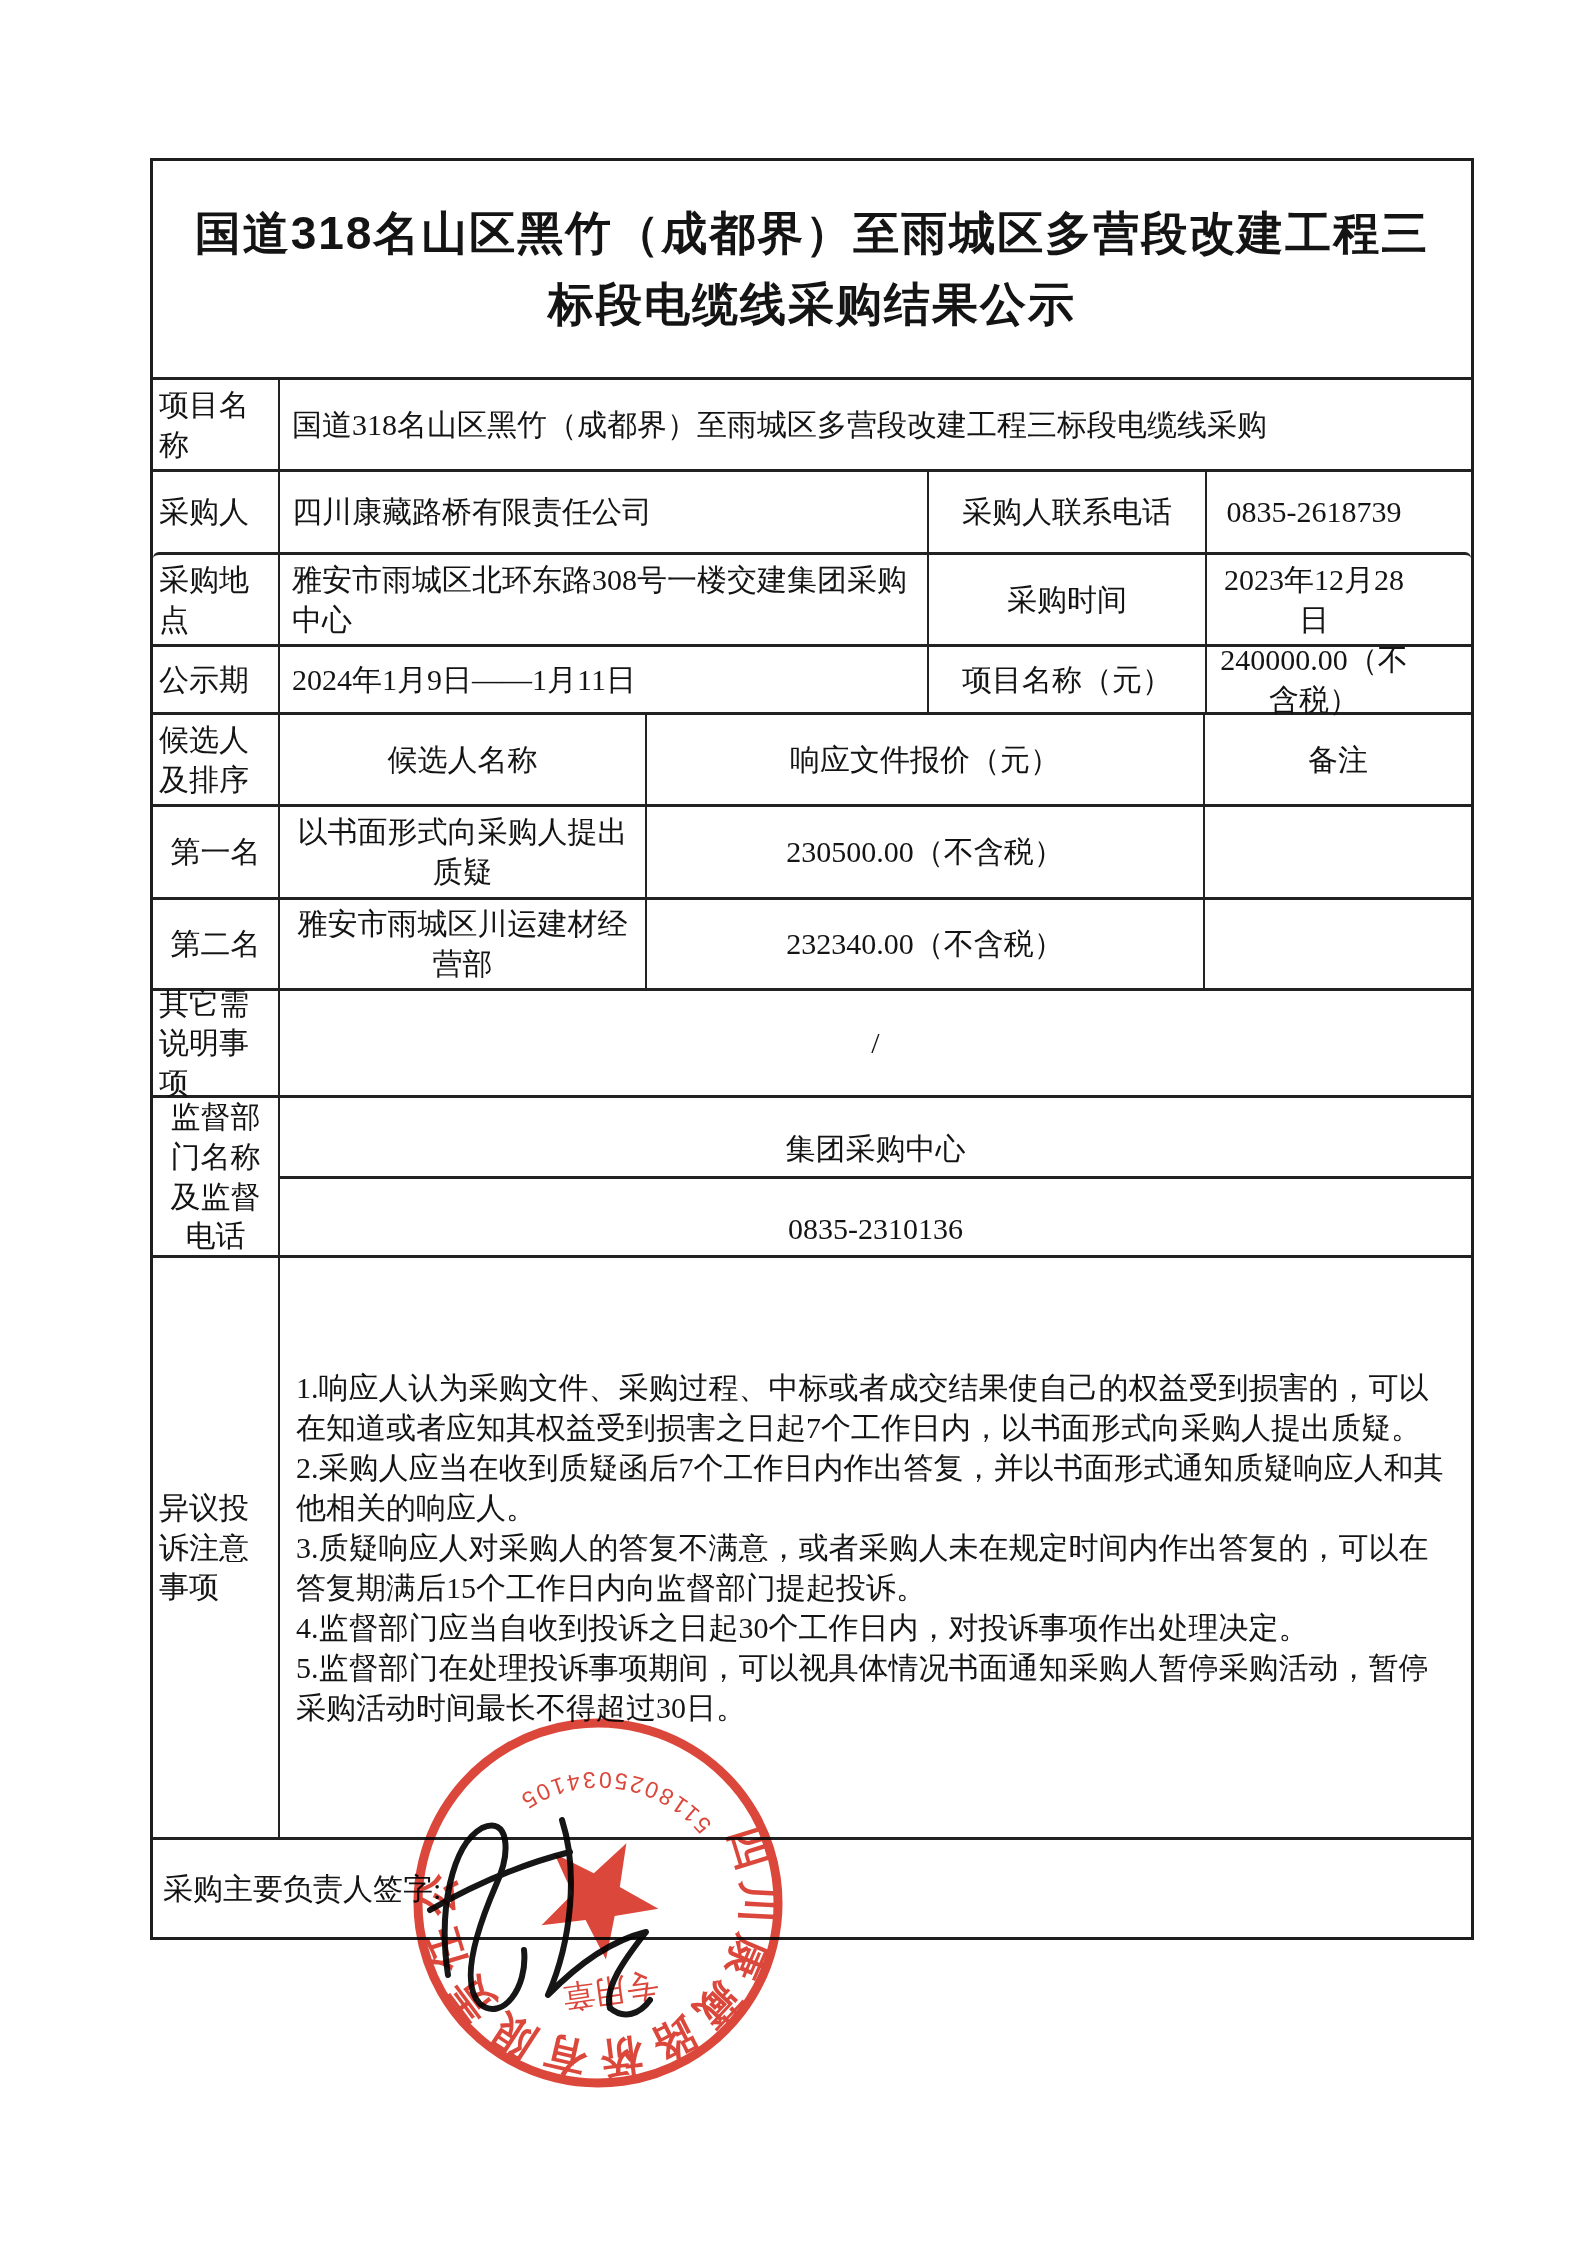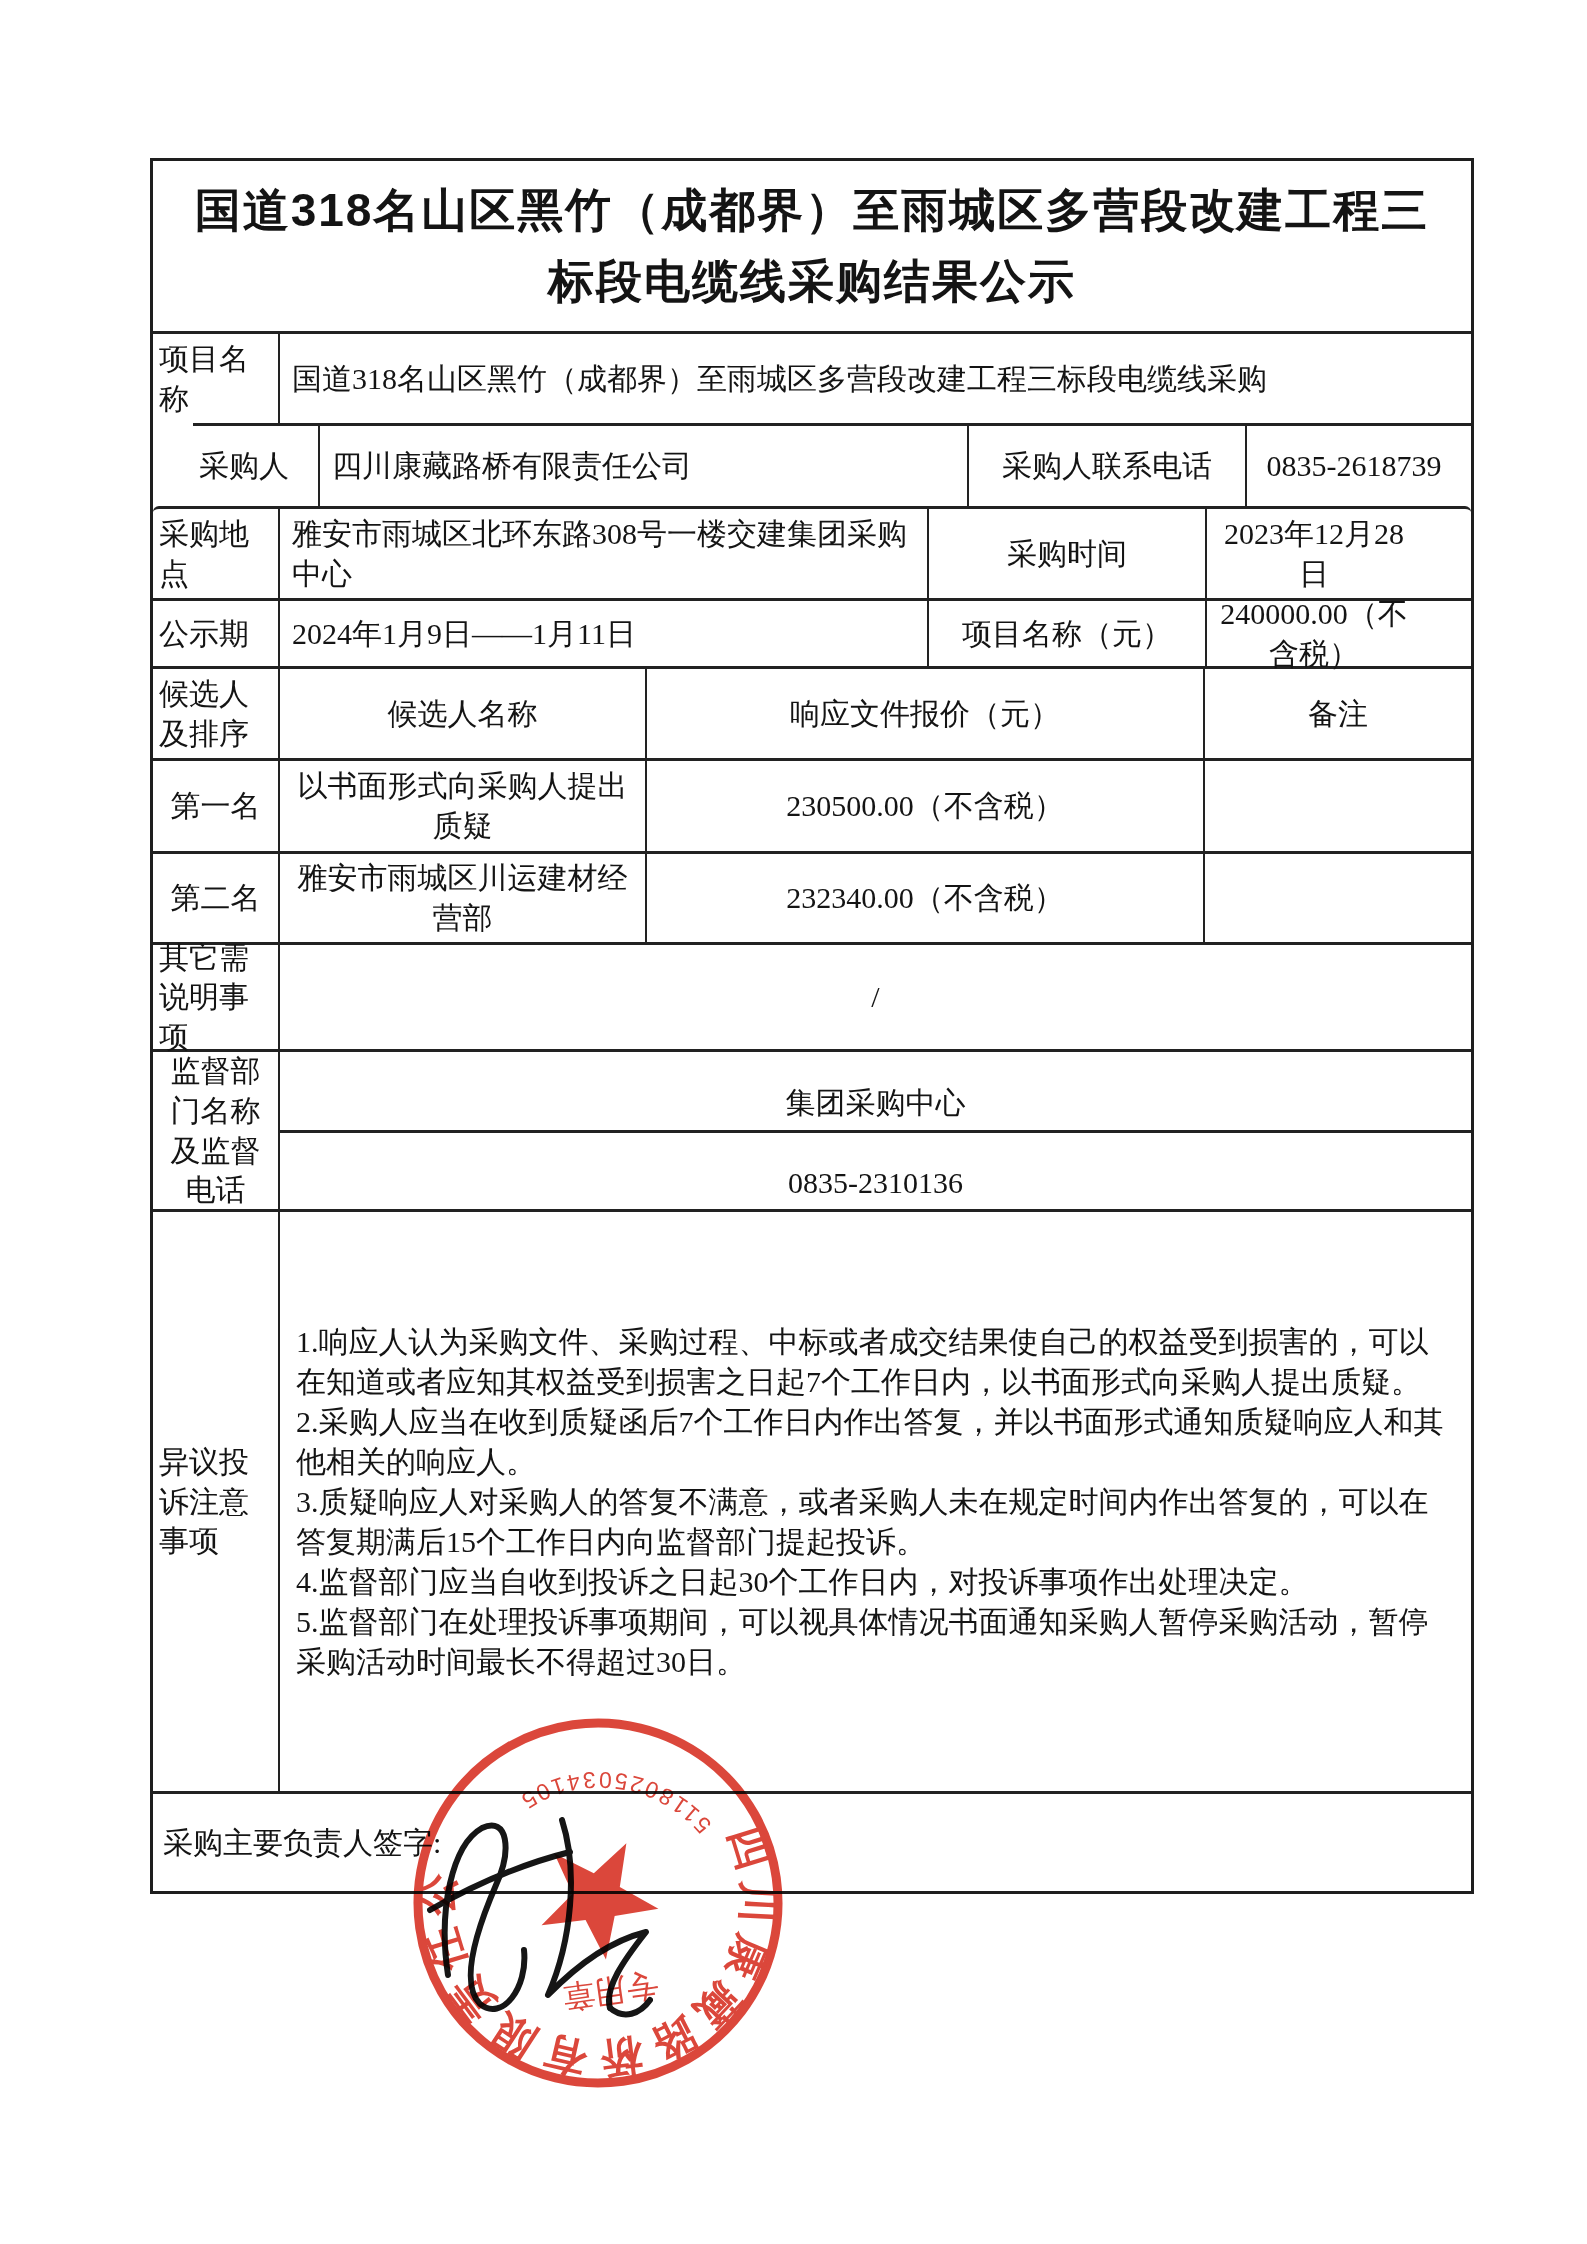--- a/index.html
+++ b/index.html
@@ -18,23 +18,23 @@
   .row { display:flex; border-top:3px solid #222; box-sizing:border-box; }
   .row:first-child { border-top:none; }
   .cell {
     display:flex; align-items:center; box-sizing:border-box;
     border-left:2px solid #222; flex-shrink:0;
     font-size:30px; line-height:1.32; padding:6px 12px;
   }
   .cell:first-child { border-left:none; }
 
   
-  .r-title     { height:170px; }
+  .r-title     { height:216px; }
   .r-project   { height:92px; }
-  .r-purchaser { height:83px;margin-left:40px; }
+  .r-purchaser { height:83px; }
   .r-location  { height:92px;border-radius:6px; }
   .r-period    { height:68px; }
   .r-candhead  { height:92px; }
   .r-cand1     { height:93px; }
   .r-cand2     { height:91px; }
   .r-other     { height:107px; }
   .r-super     { height:160px; }
   .r-objection { height:582px; }
   .r-sign      { height:100px; }
 

